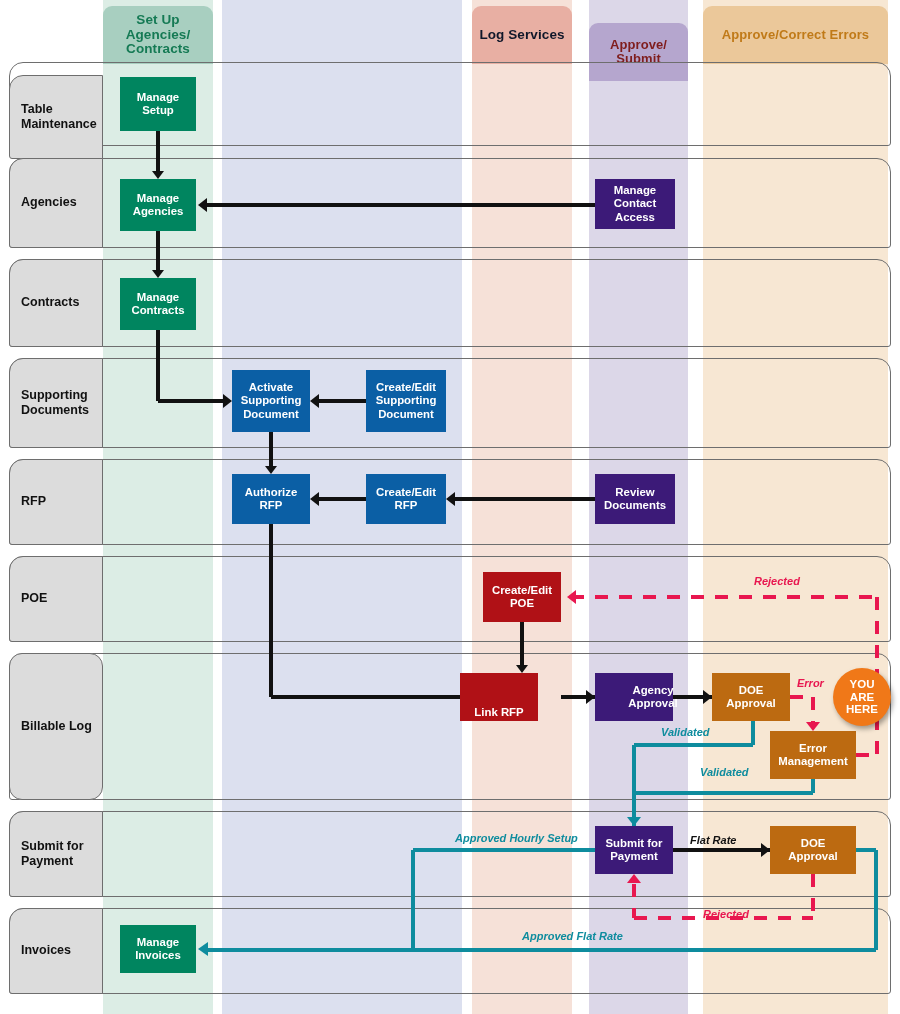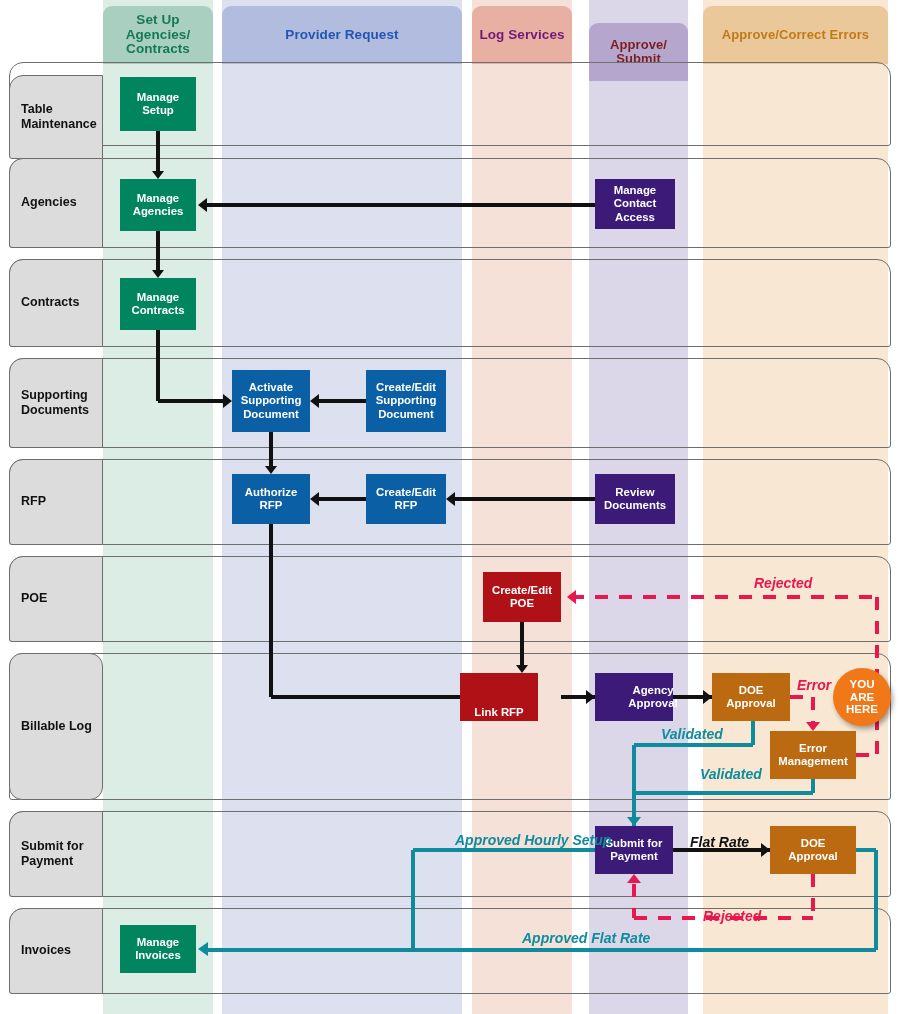--- a/index.html
+++ b/index.html
@@ -18,41 +18,38 @@
   .lane-label{position:absolute;left:9px;background:#dcdcdc;border:1px solid #6e6e6e;
         border-radius:14px 0 0 3px;box-sizing:border-box;display:flex;align-items:center;
         padding-left:11px;font-weight:bold;font-size:12.5px;color:#111;line-height:1.22;}
   
   .box{position:absolute;box-sizing:border-box;display:flex;align-items:center;
        justify-content:center;text-align:center;color:#fff;font-weight:bold;
        font-size:11.4px;line-height:1.18;padding:2px;}
   
   .hline,.vline{position:absolute;}
   .arrow{position:absolute;width:0;height:0;}
-  .lbl{position:absolute;font-style:italic;font-weight:bold;font-size:14px;white-space:nowrap;}
+  .lbl{position:absolute;font-style:italic;font-weight:bold;font-size:11px;white-space:nowrap;}
   
   .badge{position:absolute;border-radius:50%;display:flex;flex-direction:column;
          align-items:center;justify-content:center;color:#fff;font-weight:bold;
          font-size:11.5px;line-height:1.12;text-align:center;
          box-shadow:2px 3px 5px rgba(0,0,0,.35);z-index:40;}
 </style>
 </head>
 <body>
 
 <div id="stage">
     <div class="band" style="left: 103px; top: 0px; width: 110px; height: 1014px; background: rgb(220, 237, 229); z-index: 1;"></div>
     <div class="band-head" style="left: 103px; top: 6px; width: 110px; height: 58px; background: rgb(168, 207, 192); color: rgb(21, 122, 84); font-size: 13.5px; z-index: 2;">
       <span>Set Up<br>Agencies/<br>Contracts</span>
     </div>
     <div class="band" style="left: 222px; top: 0px; width: 240px; height: 1014px; background: rgb(220, 224, 239); z-index: 1;"></div>
-    <div class="band-head" style="left: 222px; top: 6px; width: 240px; height: 58px; background: rgb(178, 188, 223); color: rgb(34, 85, 180); font-size: 13.5px; z-index: 2;">
-      <span>Provider Request</span>
-    </div>
     <div class="band" style="left: 472px; top: 0px; width: 100px; height: 1014px; background: rgb(246, 225, 216); z-index: 1;"></div>
-    <div class="band-head" style="left: 472px; top: 6px; width: 100px; height: 58px; background: rgb(232, 175, 163); color: #701a75; font-size: 13.5px; z-index: 2;">
+    <div class="band-head" style="left: 472px; top: 6px; width: 100px; height: 58px; background: rgb(232, 175, 163); color: #0f172a; font-size: 13.5px; z-index: 2;">
       <span>Log Services</span>
     </div>
     <div class="band" style="left: 589px; top: 0px; width: 99px; height: 1014px; background: rgb(220, 215, 232); z-index: 1;"></div>
     <div class="band-head" style="left: 589px; top: 23px; width: 99px; height: 58px; background: rgb(181, 166, 206); color: #7f1d1d; font-size: 13px; z-index: 2;">
       <span>Approve/<br>Submit</span>
     </div>
     <div class="band" style="left: 703px; top: 0px; width: 185px; height: 1014px; background: rgb(247, 231, 211); z-index: 1;"></div>
     <div class="band-head" style="left: 703px; top: 6px; width: 185px; height: 58px; background: rgb(235, 200, 154); color: rgb(192, 122, 24); font-size: 13px; z-index: 2;">
       <span>Approve/Correct Errors</span>
     </div>

